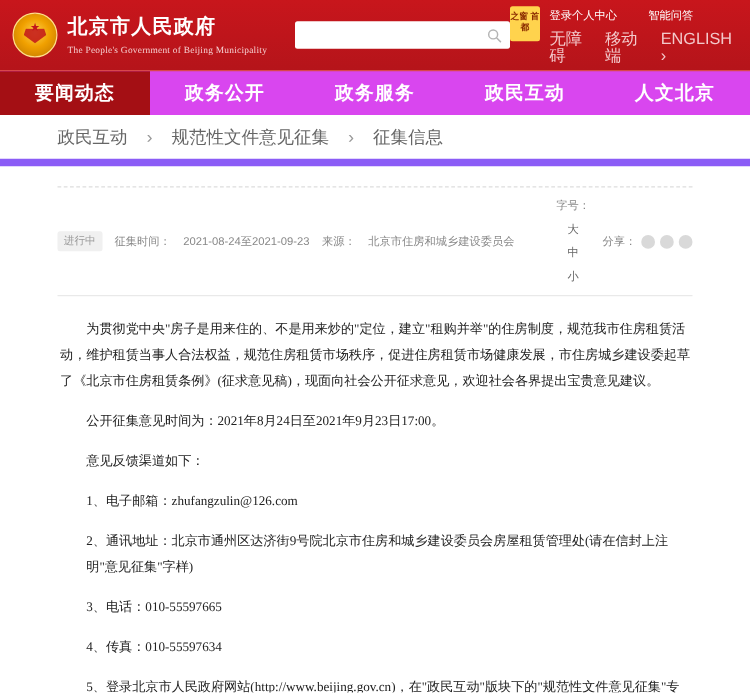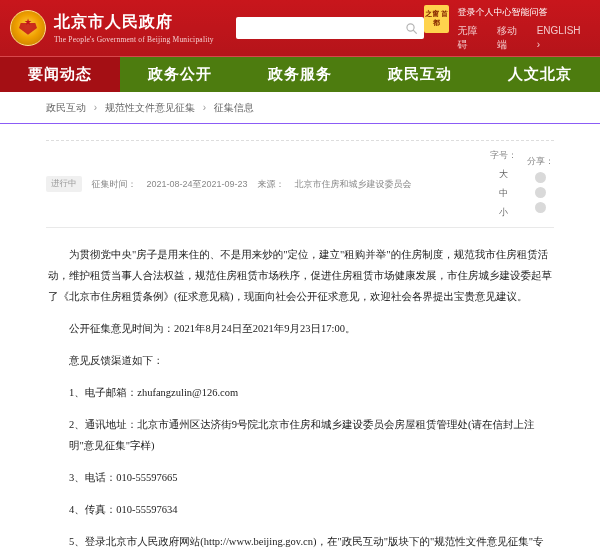--- a/index.html
+++ b/index.html
@@ -80,47 +80,48 @@
     width: 26px; height: 28px;
     background: #ffd34d;
     border-radius: 2px;
     color:#8a2b00;
     font-size:7px; line-height:9px;
     text-align:center;
     padding-top:4px;
     font-weight:bold;
   }
   .hr-links { color:#fff; font-size:9px; line-height:14px; }
-  .hr-links .row1 { display:flex; gap:0; margin-bottom:5px;}
-  .hr-links .row2 { display:flex; gap:10px; font-size:10px; color:#f3c9cb;}
+  .hr-links .row1 { display:flex; gap:25px; margin-bottom:5px;}
+  .hr-links .row2 { display:flex; gap:10px; font-size:13px; color:#f3c9cb;}
   .hr-links a { color:inherit; text-decoration:none; }
   
   .nav {
     height: 36px;
-    background:#4d7c0f;
+    background:#d946ef;
     border-top: 1px solid #d8474c;
     display:flex; align-items:stretch;
   }
   .nav-item {
     flex:1;
     display:flex; align-items:center; justify-content:center;
     color:#fff;
     font-size: 15px;
     font-weight: bold;
     font-family: "Liberation Serif","DejaVu Serif", serif;
     letter-spacing:1px;
     cursor:pointer;
   }
   .nav-item.active { background:#a40f14; }
   
   .crumb-wrap {
-    border-bottom: 1px solid #8b5cf6;
+    border-bottom: 6px solid #8b5cf6;
     padding: 9px 46px 8px 46px;
-    font-size: 10px;
+    font-size: 14px;
     color:#666;
+    font-family:Liberation Mono, monospace;
   }
   .crumb-wrap a { color:#666; text-decoration:none; }
   .crumb-sep { margin: 0 5px; color:#999; }
   
   .doc {
     padding: 16px 46px 0 46px;
   }
   .doc-title {
     text-align:center;
     font-family: "Liberation Serif","DejaVu Serif", serif;
@@ -143,21 +144,21 @@
     background:#f0f0f0; color:#999;
     border-radius: 2px;
     padding: 2px 5px;
     font-size: 8.5px;
     flex:0 0 auto;
   }
   .meta .m { flex: 0 0 auto; white-space:nowrap; }
   .meta .spacer { flex:1 1 auto; }
   .meta .fs { display:flex; align-items:center; gap:6px;flex-direction:column; }
   .meta .fs span.sz { color:#666; }
-  .meta .share { display:flex; align-items:center; gap:4px;flex-direction:column; }
+  .meta .share { display:flex; align-items:center; gap:4px; }
   .share-dot {
     width:11px; height:11px; border-radius:50%;
     background:#d9d9d9; display:inline-block;
   }
   
   .content {
     padding: 16px 2px 10px 2px;
     font-family: "Liberation Serif","DejaVu Serif", serif;
     font-size: 10.5px;
     color: #222;

